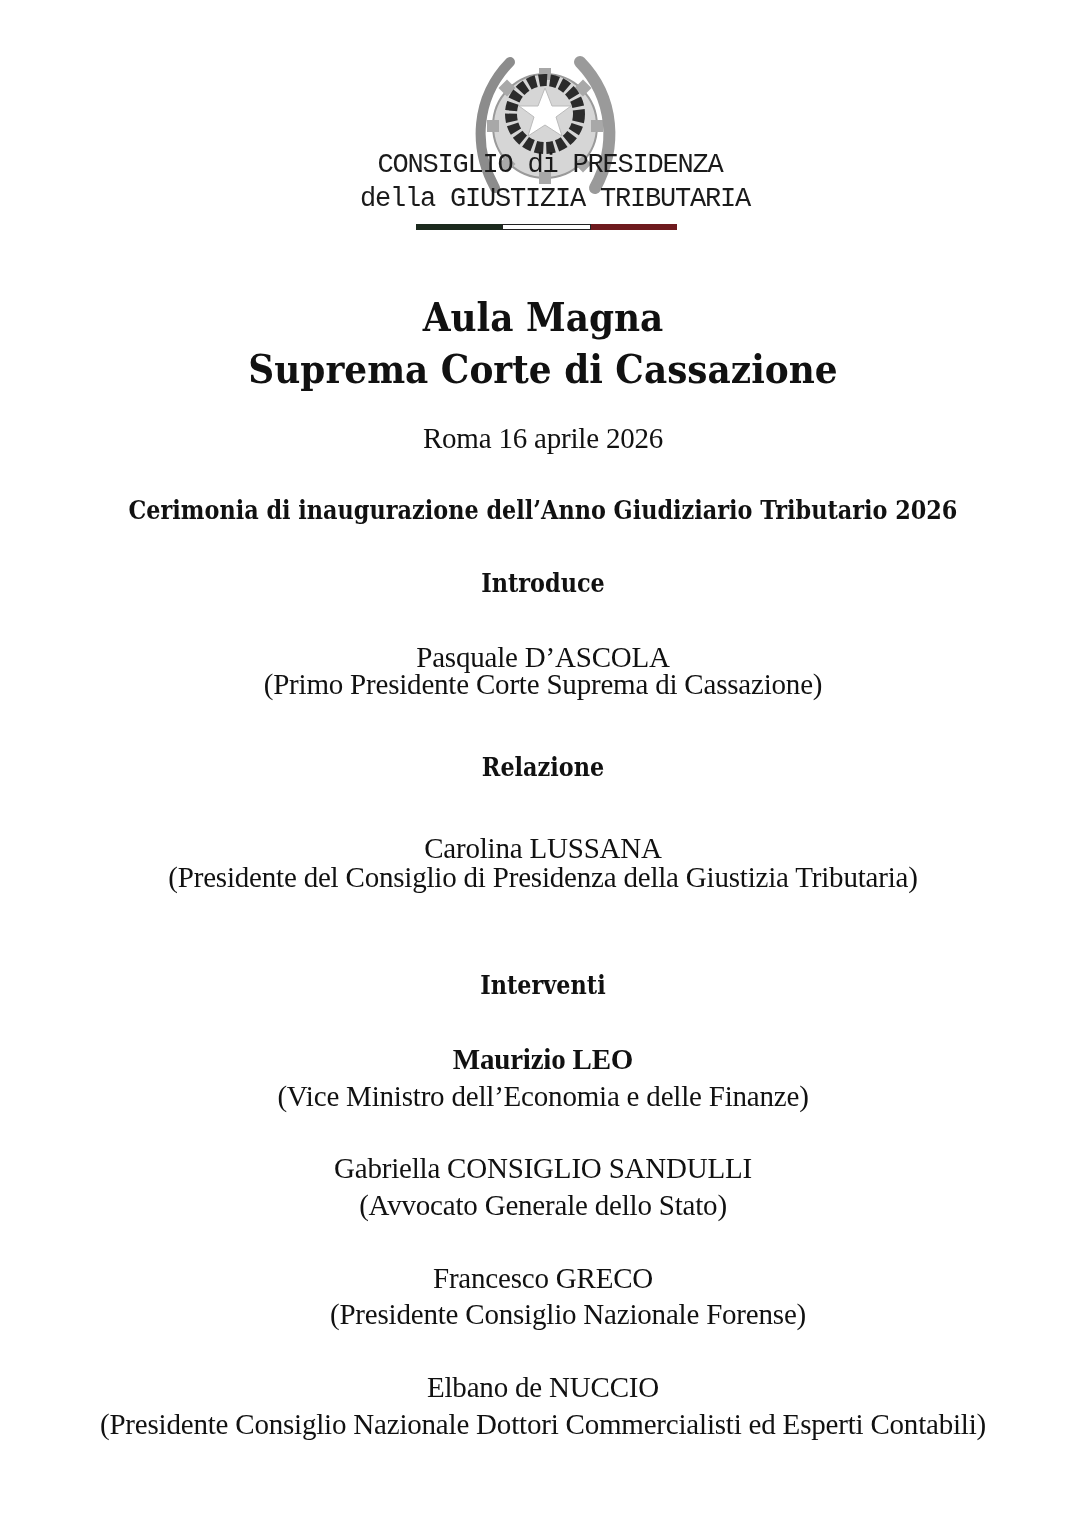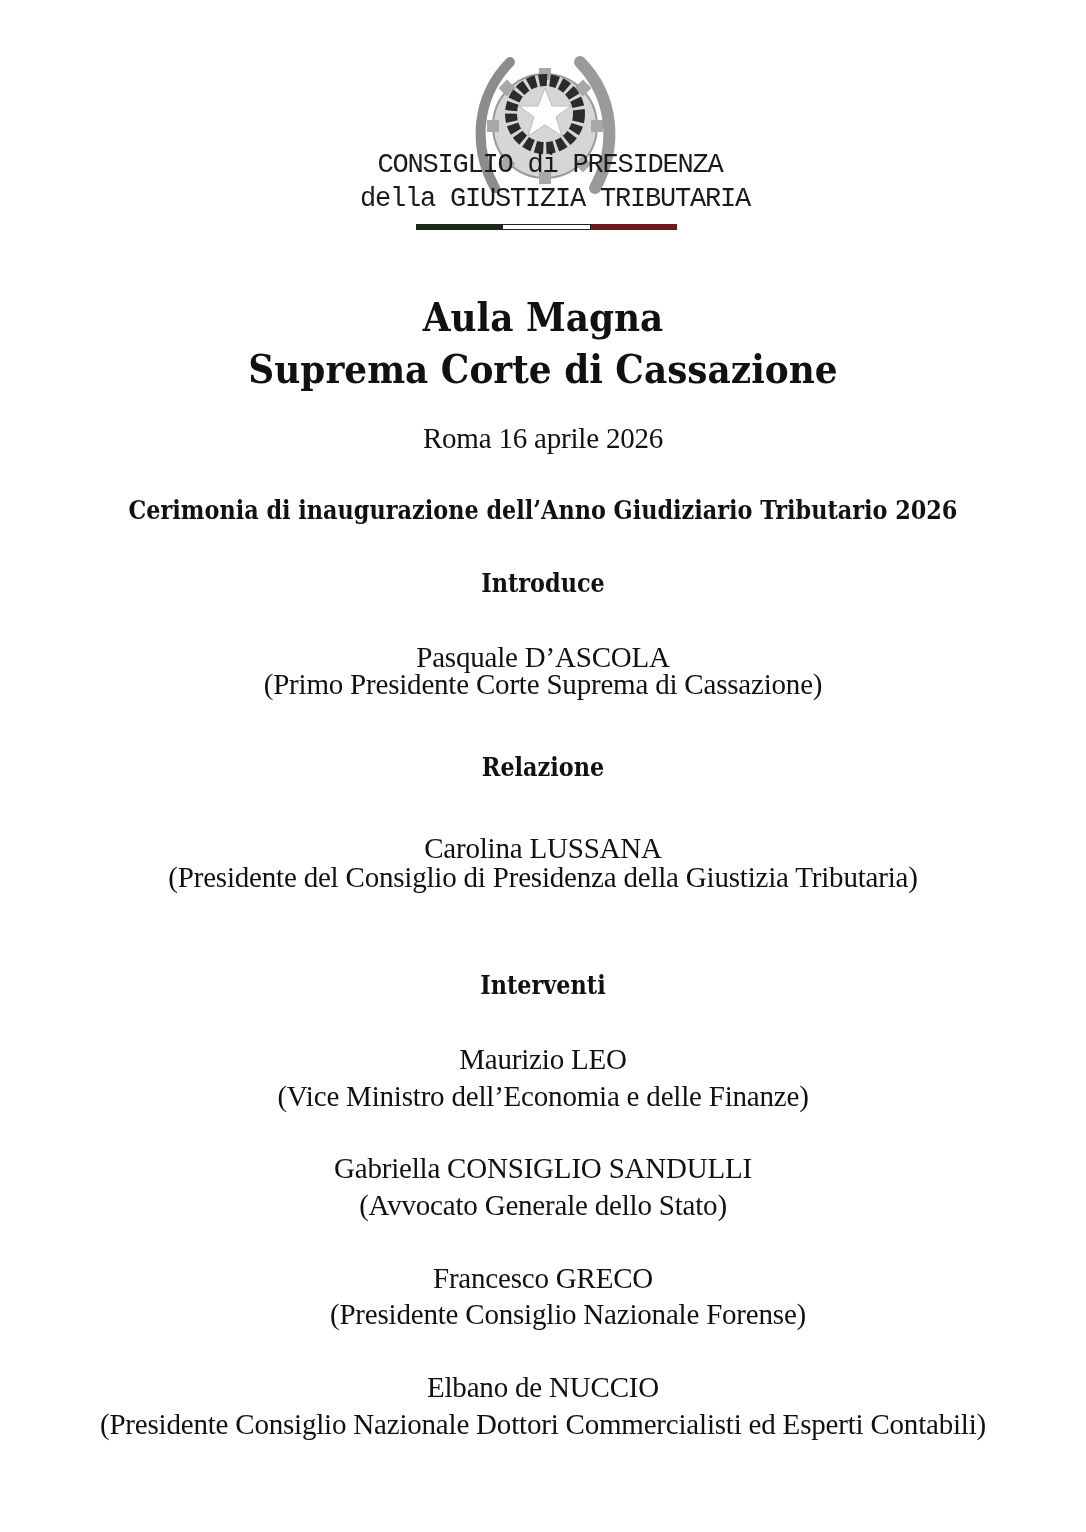--- a/index.html
+++ b/index.html
@@ -130,21 +130,21 @@
 <div class="line section-heading" style="top:568px;">Introduce</div>
 <div class="line body-text" style="top:641px;">Pasquale D’ASCOLA</div>
 <div class="line body-text" style="top:668px;">(Primo Presidente Corte Suprema di Cassazione)</div>
 
 <div class="line section-heading" style="top:752px;">Relazione</div>
 <div class="line body-text" style="top:832px;">Carolina LUSSANA</div>
 <div class="line body-text" style="top:861px;">(Presidente del Consiglio di Presidenza della Giustizia Tributaria)</div>
 
 <div class="line section-heading" style="top:970px;">Interventi</div>
 
-<div class="line body-text" style="top:1043px;">Maurizio LEO</div>
+<div class="line body-text" style="top:1043px;font-weight:bold;">Maurizio LEO</div>
 <div class="line body-text" style="top:1080px;">(Vice Ministro dell’Economia e delle Finanze)</div>
 
 <div class="line body-text" style="top:1152px;">Gabriella CONSIGLIO SANDULLI</div>
 <div class="line body-text" style="top:1189px;">(Avvocato Generale dello Stato)</div>
 
 <div class="line body-text" style="top:1262px;">Francesco GRECO</div>
 <div class="line body-text" style="top:1298px;padding-left:25px;">(Presidente Consiglio Nazionale Forense)</div>
 
 <div class="line body-text" style="top:1371px;">Elbano de NUCCIO</div>
 <div class="line body-text" style="top:1408px;">(Presidente Consiglio Nazionale Dottori Commercialisti ed Esperti Contabili)</div>

